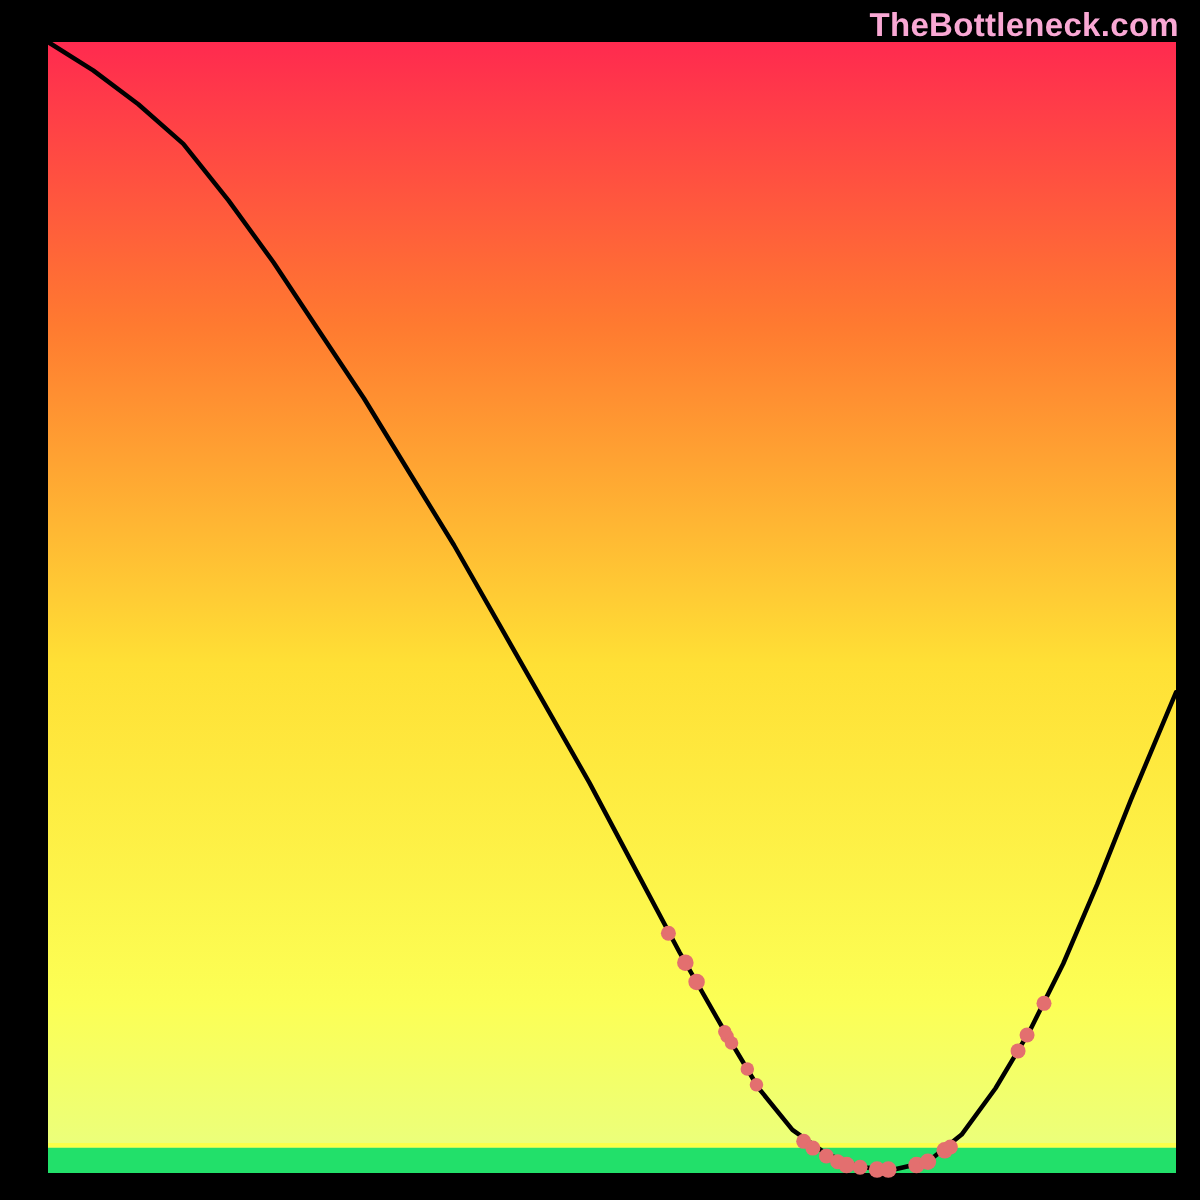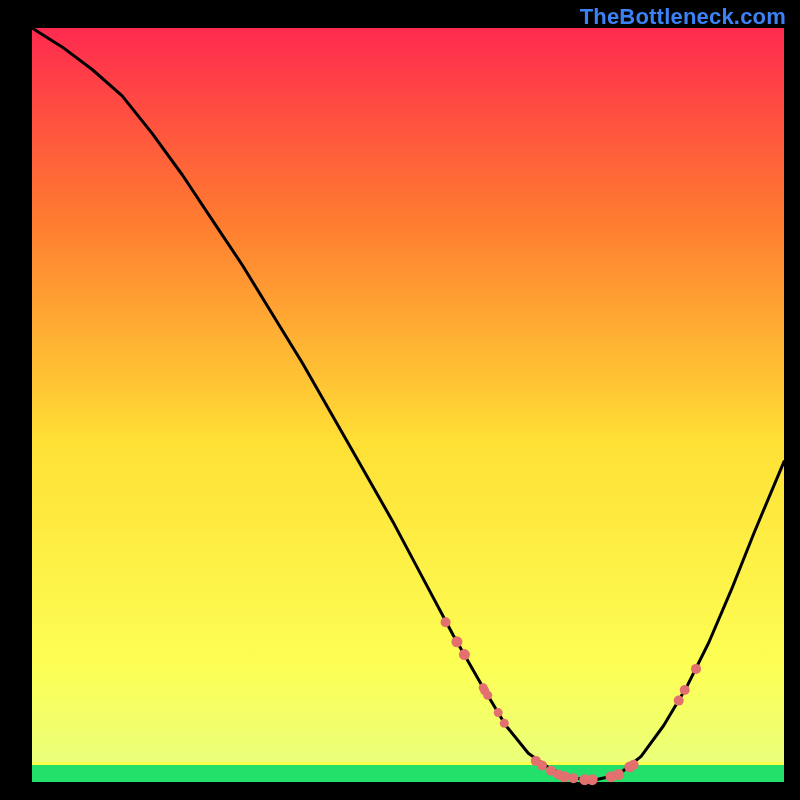--- a/index.html
+++ b/index.html
@@ -13,21 +13,21 @@
   .stage {
     position: relative;
     width: 800px;
     height: 800px;
   }
   .watermark {
     position: absolute;
     top: 4px;
     right: 14px;
     font: 600 22px Arial, sans-serif;
-    color: #3b82f6;
+    color: #f9a8d4;
     letter-spacing: 0.2px;
     z-index: 4;
   }
   svg {
     position: absolute;
     top: 0;
     left: 0;
   }
 </style>
 </head>

